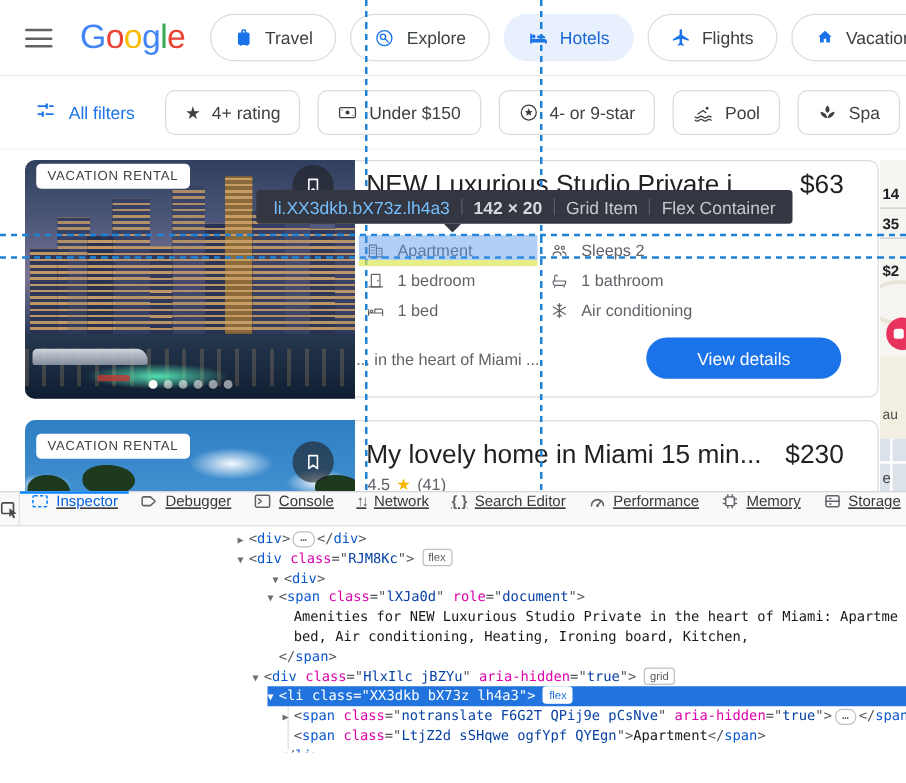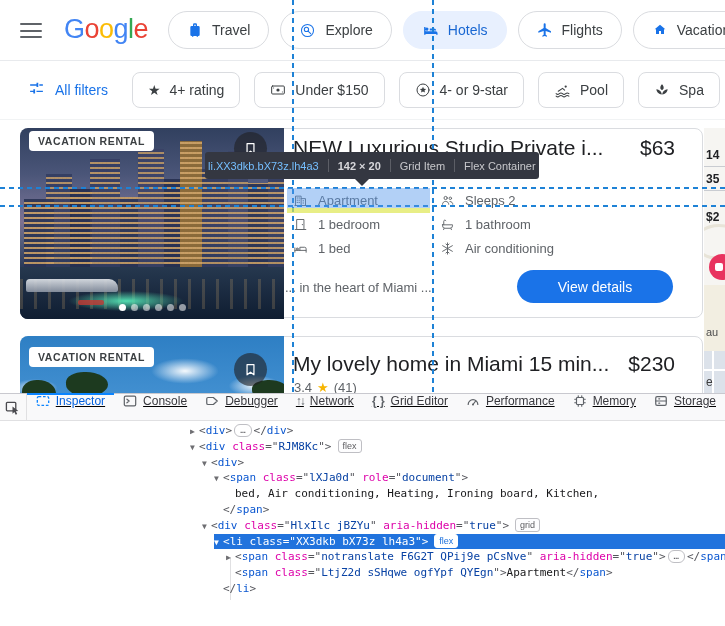--- a/index.html
+++ b/index.html
@@ -30,21 +30,21 @@
   .chip .cicon{color:#3c4043;display:flex;align-items:center;font-size:14px;line-height:1;}
 
   
   .content{position:absolute;left:0;top:120px;width:725px;height:273px;overflow:hidden;background:#fff;}
   .card{position:absolute;left:20px;width:683px;height:190px;border:1px solid #dadce0;
         border-radius:8px;background:#fff;box-sizing:border-box;}
   .card1{top:8px;} .card2{top:216px;}
   .card-img{position:absolute;left:-1px;top:-1px;width:264px;height:191px;
             border-radius:8px 0 0 8px;overflow:hidden;}
   .vr-badge{position:absolute;left:9px;top:3px;background:#fff;border-radius:4px;padding:4px 9px;
-            font-size:10.5px;font-weight:700;letter-spacing:.6px;color:#3c4043;z-index:3;}
+            font-size:10.5px;font-weight:400;letter-spacing:.6px;color:#3c4043;z-index:3;}
   .card2 .vr-badge{top:11px;}
   .bm-btn{position:absolute;left:214px;top:4px;width:33px;height:33px;border-radius:50%;
           background:rgba(32,33,36,.62);display:flex;align-items:center;justify-content:center;z-index:3;cursor:pointer;}
   .card2 .bm-btn{top:17px;}
   .dots{position:absolute;left:0;right:0;bottom:8px;display:flex;gap:5px;justify-content:center;z-index:3;}
   .dot{width:7px;height:7px;border-radius:50%;background:rgba(255,255,255,.55);}
   .dot.active{background:#fff;}
   .l-title{position:absolute;left:272px;top:7px;font-size:21px;color:#202124;white-space:nowrap;}
   .l-price{position:absolute;right:27px;top:7px;font-size:21px;color:#202124;}
   .amen-col{position:absolute;top:64px;display:flex;flex-direction:column;gap:9px;}
@@ -105,21 +105,21 @@
            background:repeating-linear-gradient(180deg,#1e82d6 0 5px,transparent 5px 9px);}
   .gv1{left:292px;} .gv2{left:432px;}
   .gline-h{position:absolute;left:0;width:725px;height:2px;
            background:repeating-linear-gradient(90deg,#1e82d6 0 5px,transparent 5px 9px);}
   .gh1{top:187px;} .gh2{top:205px;}
   .hl-content{position:absolute;left:287px;top:188px;width:143px;height:20px;
               background:rgba(84,150,235,.45);}
   .hl-margin{position:absolute;left:287px;top:208px;width:143px;height:5px;
              background:rgba(221,230,76,.68);}
   .infobar{position:absolute;left:205px;top:152px;height:27px;background:#343741;border-radius:3px;
-           display:flex;align-items:center;padding:0 3px;gap:9px;font-size:11px;z-index:60;
+           display:flex;align-items:center;padding:0 14px;gap:9px;font-size:14px;z-index:60;
            white-space:nowrap;}
   .infobar::after{content:"";position:absolute;left:150px;top:27px;border:7px solid transparent;
                   border-top-color:#343741;}
   .ib-sel{color:#75bfff;} .ib-dim{color:#d7d7db;font-weight:600;} .ib-badge{color:#c8c8cc;}
   .ib-sep{width:1px;height:13px;background:#5c5e66;}
 
   
   .devtools{position:absolute;left:0;top:393px;width:725px;height:233px;background:#fff;
             border-top:1px solid #c9c9cf;box-sizing:border-box;z-index:100;}
   .tabbar{height:26px;background:#f9f9fa;border-bottom:1px solid #e0e0e2;display:flex;
@@ -426,21 +426,21 @@
         <div class="vr-badge">VACATION RENTAL</div>
         <div class="bm-btn" id="bm2">
             <svg width="15" height="15" viewBox="0 0 24 24">
               <path d="M6.5 4h11v16.5l-5.5-4.2-5.5 4.2z" fill="none" stroke="#fff" stroke-width="2" stroke-linejoin="round"></path>
             </svg>
           </div>
       </div>
       <div class="l-title">My lovely home in Miami 15 min...</div>
       <div class="l-price">$230</div>
       <div class="rating">
-        <span>3.4</span>
+        <span>4.5</span>
         <span class="rstar">★</span>
         <span>(41)</span>
       </div>
     </div>
   </div>
 
   <div class="ovl">
     <div class="gline-v gv1"></div>
     <div class="gline-v gv2"></div>
     <div class="gline-h gh1"></div>
@@ -471,45 +471,45 @@
     <span class="dicon">
               <svg width="14" height="14" viewBox="0 0 16 16">
                 <rect x="1.5" y="3" width="13" height="10" rx="1.5" fill="none" stroke="currentColor" stroke-width="1.5" stroke-dasharray="3 2"></rect>
               </svg>
             </span>
     <span>Inspector</span>
   </div>
           <div class="dtab">
     <span class="dicon">
               <svg width="14" height="14" viewBox="0 0 16 16">
+                <path d="M2 5.5A1.5 1.5 0 0 1 3.5 4h6L14 8l-4.5 4h-6A1.5 1.5 0 0 1 2 10.5z" fill="none" stroke="currentColor" stroke-width="1.4" stroke-linejoin="round"></path>
+              </svg>
+            </span>
+    <span>Debugger</span>
+  </div>
+          <div class="dtab">
+    <span class="dicon">
+              <svg width="14" height="14" viewBox="0 0 16 16">
                 <rect x="1.5" y="2.5" width="13" height="11" rx="1.5" fill="none" stroke="currentColor" stroke-width="1.4"></rect>
                 <path d="M4.5 6l2.5 2-2.5 2" fill="none" stroke="currentColor" stroke-width="1.4" stroke-linecap="round" stroke-linejoin="round"></path>
               </svg>
             </span>
     <span>Console</span>
   </div>
           <div class="dtab">
     <span class="dicon">
-              <svg width="14" height="14" viewBox="0 0 16 16">
-                <path d="M2 5.5A1.5 1.5 0 0 1 3.5 4h6L14 8l-4.5 4h-6A1.5 1.5 0 0 1 2 10.5z" fill="none" stroke="currentColor" stroke-width="1.4" stroke-linejoin="round"></path>
-              </svg>
-            </span>
-    <span>Debugger</span>
-  </div>
-          <div class="dtab">
-    <span class="dicon">
               <span style="font-size:12px;letter-spacing:-2px;">↑↓</span>
             </span>
     <span>Network</span>
   </div>
           <div class="dtab">
     <span class="dicon">
               <span style="font-size:12px;font-weight:bold;">{ }</span>
             </span>
-    <span>Grid Editor</span>
+    <span>Search Editor</span>
   </div>
           <div class="dtab">
     <span class="dicon">
               <svg width="14" height="14" viewBox="0 0 16 16">
                 <path d="M2.5 12a5.5 5.5 0 1 1 11 0" fill="none" stroke="currentColor" stroke-width="1.4" stroke-linecap="round"></path>
                 <path d="M8 12l3-4" stroke="currentColor" stroke-width="1.4" stroke-linecap="round"></path>
                 <circle cx="8" cy="12" r="1.2" fill="currentColor"></circle>
               </svg>
             </span>
     <span>Performance</span>
@@ -531,22 +531,23 @@
               </svg>
             </span>
     <span>Storage</span>
   </div>
         </div>
     </div>
     <div class="markup" id="tree">
       <div class="guide"></div>
     <div class="mrow" style="padding-left: 186px;"><span class="arrow">▶</span><span class="tok-p">&lt;</span><span class="tok-t">div</span><span class="tok-p">&gt;</span><span class="ell">…</span><span class="tok-p">&lt;/</span><span class="tok-t">div</span><span class="tok-p">&gt;</span></div>
         <div class="mrow" style="padding-left: 186px;"><span class="arrow">▼</span><span class="tok-p">&lt;</span><span class="tok-t">div</span><span class="tok-p"> </span><span class="tok-a">class</span><span class="tok-p">="</span><span class="tok-v">RJM8Kc</span><span class="tok-p">"&gt;</span><span class="mbadge">flex</span></div>
-        <div class="mrow" style="padding-left: 198px;"><span class="arrow">▼</span><span class="tok-p">&lt;</span><span class="tok-t">div</span><span class="tok-p">&gt;</span></div>
+        <div class="mrow" style="padding-left: 198px; margin-left: 16px;"><span class="arrow">▼</span><span class="tok-p">&lt;</span><span class="tok-t">div</span><span class="tok-p">&gt;</span></div>
         <div class="mrow" style="padding-left: 210px;"><span class="arrow">▼</span><span class="tok-p">&lt;</span><span class="tok-t">span</span><span class="tok-p"> </span><span class="tok-a">class</span><span class="tok-p">="</span><span class="tok-v">lXJa0d</span><span class="tok-p">" </span><span class="tok-a">role</span><span class="tok-p">="</span><span class="tok-v">document</span><span class="tok-p">"&gt;</span></div>
+        <div class="mrow" style="padding-left: 222px;"><span class="arrow"></span><span class="tok-x">Amenities for NEW Luxurious Studio Private in the heart of Miami: Apartme</span></div>
         <div class="mrow" style="padding-left: 222px;"><span class="arrow"></span><span class="tok-x">bed, Air conditioning, Heating, Ironing board, Kitchen,</span></div>
         <div class="mrow" style="padding-left: 210px;"><span class="arrow"></span><span class="tok-p">&lt;/</span><span class="tok-t">span</span><span class="tok-p">&gt;</span></div>
         <div class="mrow" style="padding-left: 198px;"><span class="arrow">▼</span><span class="tok-p">&lt;</span><span class="tok-t">div</span><span class="tok-p"> </span><span class="tok-a">class</span><span class="tok-p">="</span><span class="tok-v">HlxIlc jBZYu</span><span class="tok-p">" </span><span class="tok-a">aria-hidden</span><span class="tok-p">="</span><span class="tok-v">true</span><span class="tok-p">"&gt;</span><span class="mbadge">grid</span></div>
         <div class="mrow sel-row" style="padding-left: 210px;"><div class="hlbar" style="left:214px"></div><span class="arrow">▼</span><span class="tok-p">&lt;</span><span class="tok-t">li</span><span class="tok-p"> </span><span class="tok-a">class</span><span class="tok-p">="</span><span class="tok-v">XX3dkb bX73z lh4a3</span><span class="tok-p">"&gt;</span><span class="mbadge">flex</span></div>
         <div class="mrow" style="padding-left: 222px;"><span class="arrow">▶</span><span class="tok-p">&lt;</span><span class="tok-t">span</span><span class="tok-p"> </span><span class="tok-a">class</span><span class="tok-p">="</span><span class="tok-v">notranslate F6G2T QPij9e pCsNve</span><span class="tok-p">" </span><span class="tok-a">aria-hidden</span><span class="tok-p">="</span><span class="tok-v">true</span><span class="tok-p">"&gt;</span><span class="ell">…</span><span class="tok-p">&lt;/</span><span class="tok-t">span</span></div>
         <div class="mrow" style="padding-left: 222px;"><span class="arrow"></span><span class="tok-p">&lt;</span><span class="tok-t">span</span><span class="tok-p"> </span><span class="tok-a">class</span><span class="tok-p">="</span><span class="tok-v">LtjZ2d sSHqwe ogfYpf QYEgn</span><span class="tok-p">"&gt;</span><span class="tok-x">Apartment</span><span class="tok-p">&lt;/</span><span class="tok-t">span</span><span class="tok-p">&gt;</span></div>
         <div class="mrow" style="padding-left: 210px;"><span class="arrow"></span><span class="tok-p">&lt;/</span><span class="tok-t">li</span><span class="tok-p">&gt;</span></div>
       </div>
   </div>
 </div>

